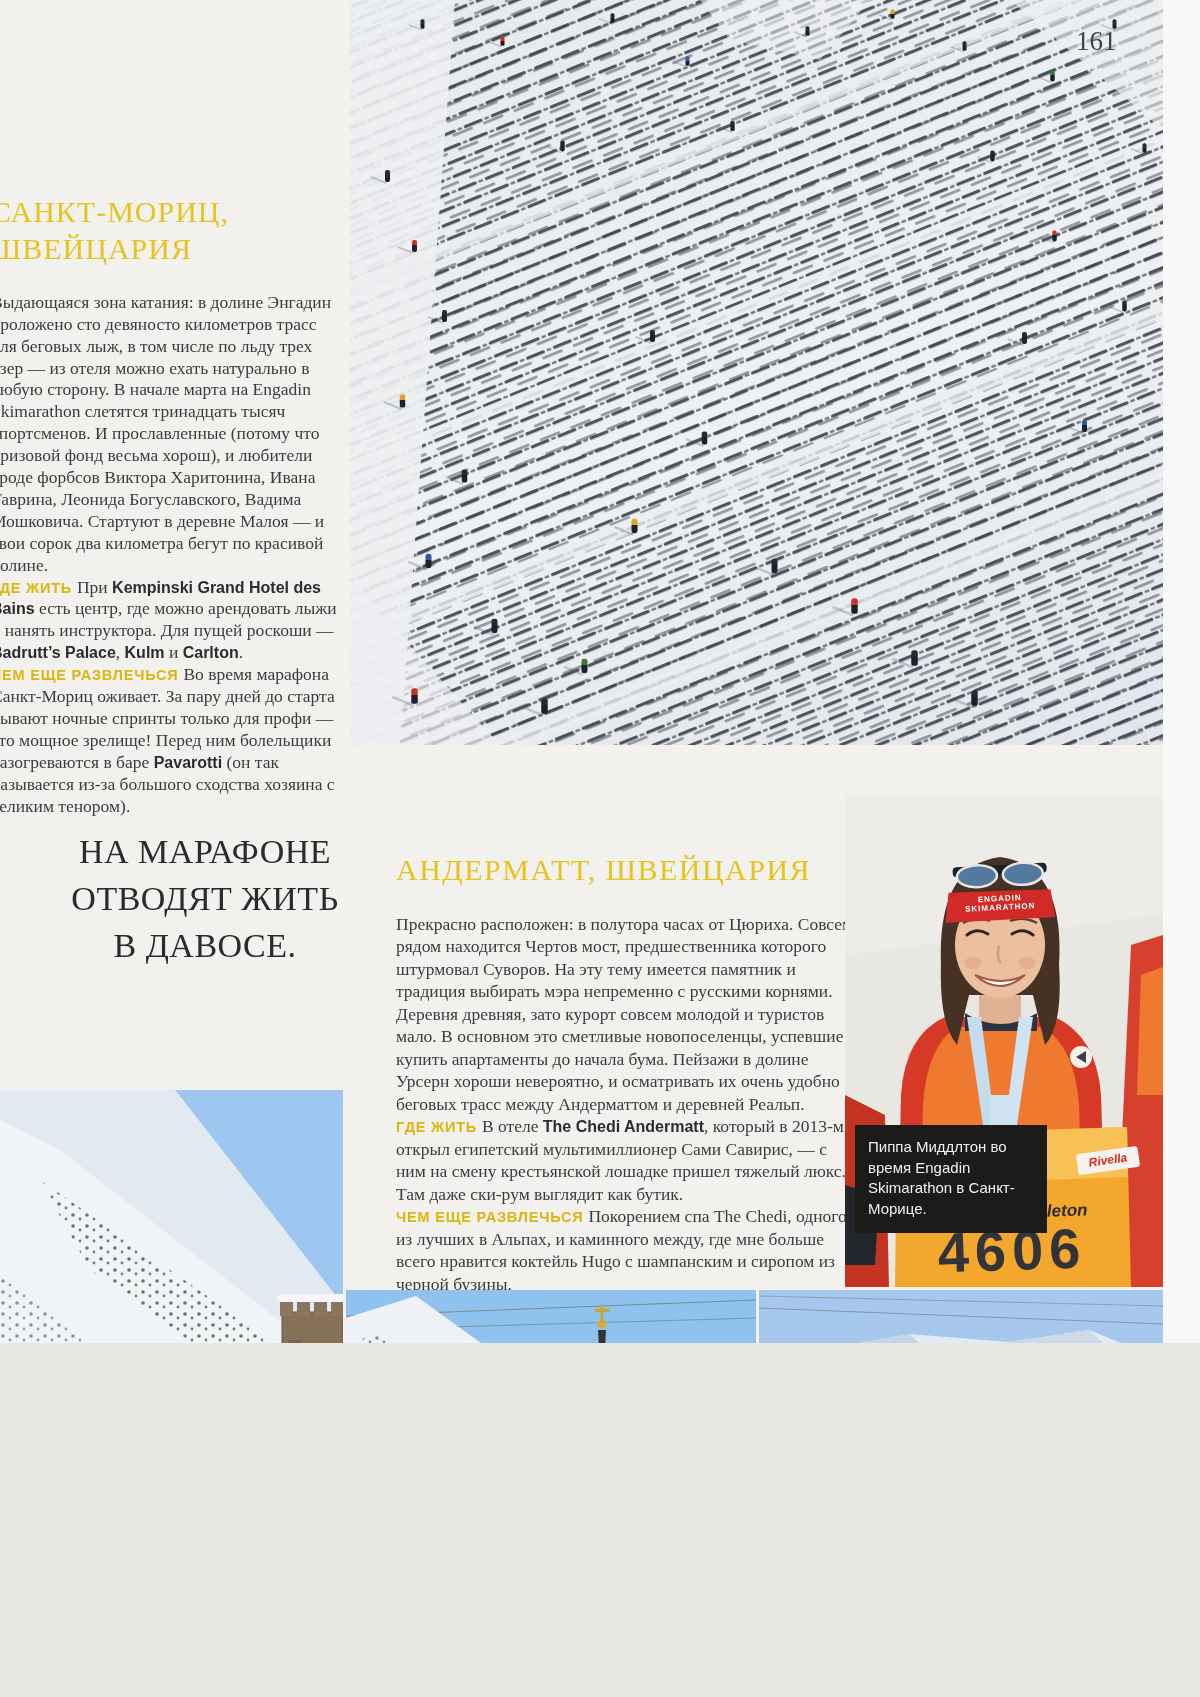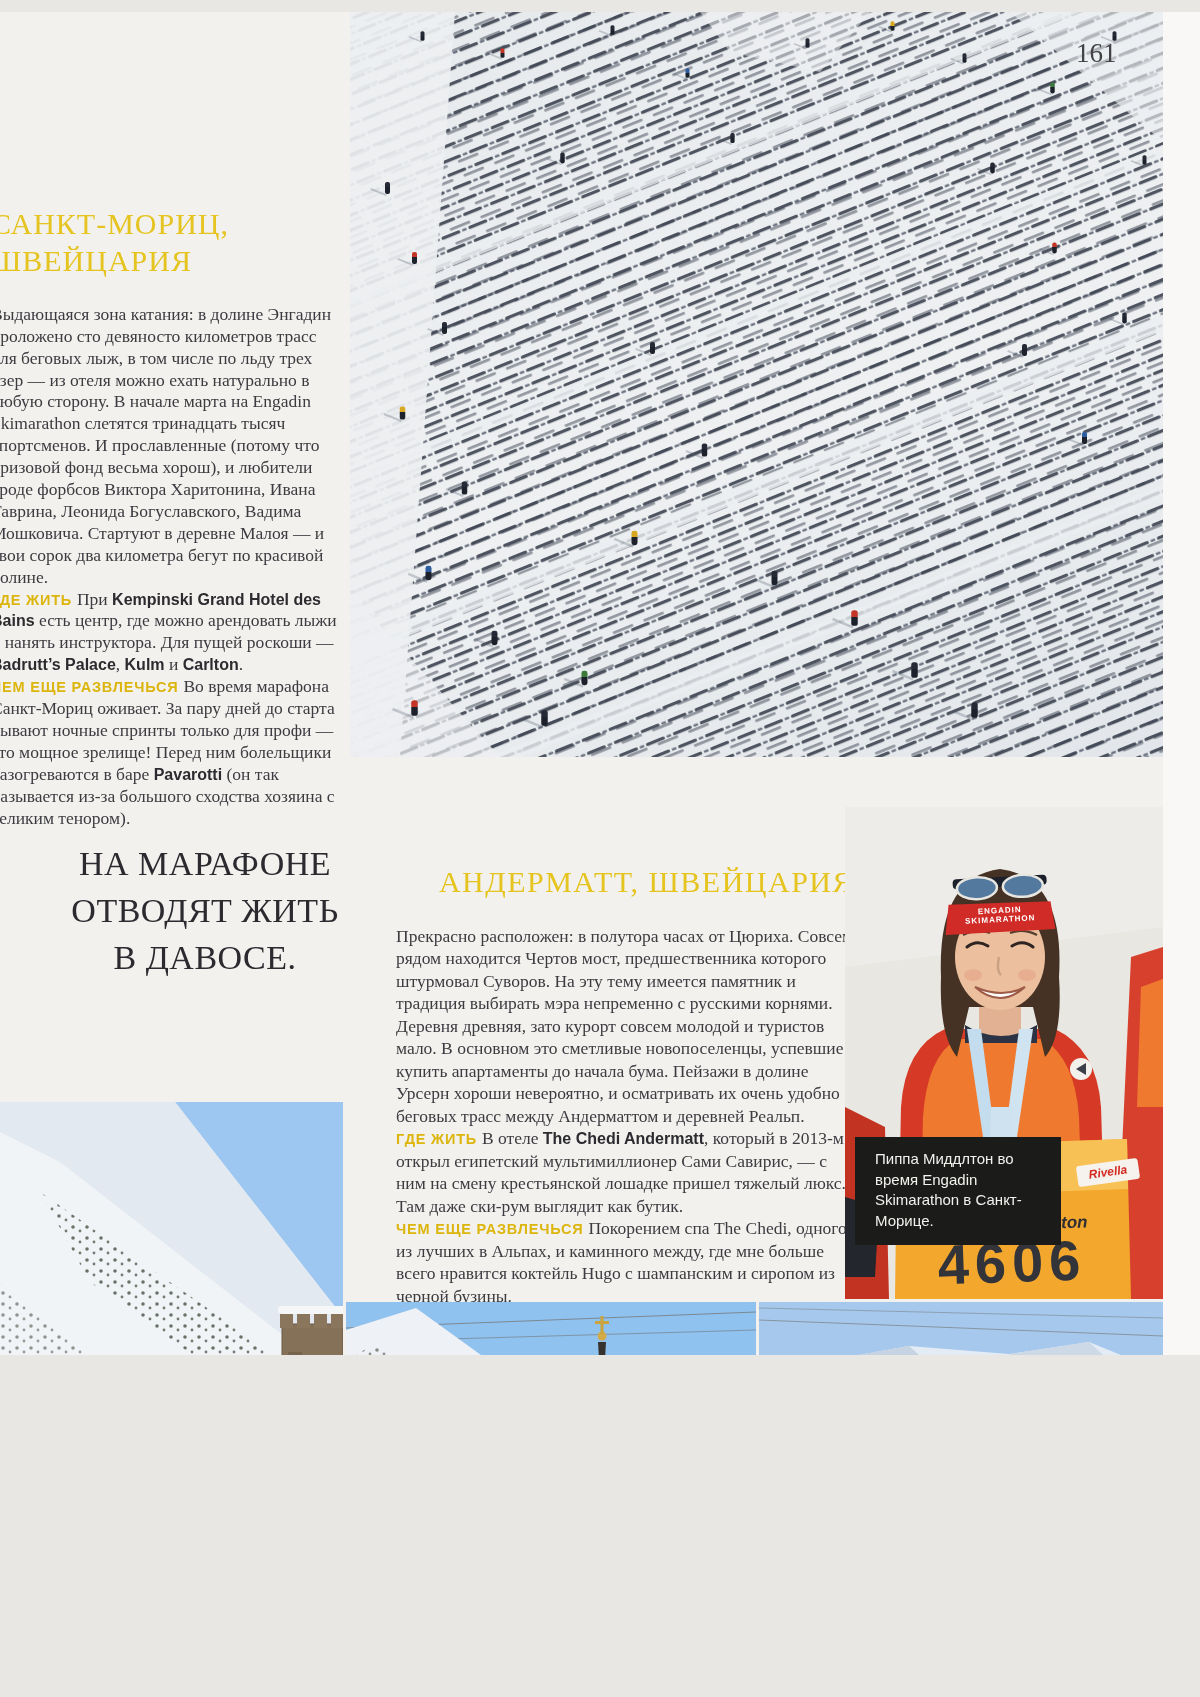--- a/index.html
+++ b/index.html
@@ -1,16 +1,16 @@
 <!DOCTYPE html>
 <html><head>
 <meta charset="utf-8">
 <style>
   html,body{margin:0;padding:0;background:#e8e7e4;}
-  .page{position:relative;width:1200px;height:1343px;margin:12px auto;background:#f2f1ee;overflow:hidden;
+  .page{position:relative;width:1200px;height:1343px;margin:0 auto;background:#f2f1ee;overflow:hidden;
         font-family:"Liberation Serif",serif;text-decoration:underline;}
   .abs{position:absolute;}
   figure{margin:0;}
 
   
   .margin-right{left:1163px;top:0;width:37px;height:1697px;background:#f9f8f6;}
   .margin-bottom-right{left:756px;top:1593px;width:444px;height:104px;background:#f7f6f4;}
 
   
   .page-number{left:1076px;top:28px;font:400 27px/1 "Liberation Serif",serif;color:#434346;z-index:6;}
@@ -28,34 +28,34 @@
   .seg-label{font:700 14.5px "Liberation Sans",sans-serif;color:#dcb50d;letter-spacing:.8px;}
   .seg-bold{font:700 16px "Liberation Sans",sans-serif;color:#2c2c30;}
 
   
   .pull-quote{left:-9px;top:812px;width:348px;}
   .pq-line{font:400 34px/47px "Liberation Serif",serif;color:#2b2a2f;letter-spacing:.5px;text-align:center;}
   .pq-accent{font:italic 400 42px/47px "DejaVu Serif","Liberation Serif",serif;color:#e8c722;}
 
   
   .col-right{left:396px;top:826px;width:458px;}
-  .col-right .sec-title{letter-spacing:1.5px;text-align:right;}
+  .col-right .sec-title{letter-spacing:1.5px;}
   .col-right .col-body{margin-top:10px;font-size:17.5px;line-height:22.5px;}
 
   
   .photo-pippa{left:845px;top:795px;width:318px;height:492px;background:linear-gradient(#edebe7,#dfdcd7 60%,#d2cfca);overflow:hidden;}
   .bib-name{position:absolute;left:62px;top:408px;width:210px;text-align:center;
             font:italic 700 17px "Liberation Sans",sans-serif;color:#2f2f33;transform:rotate(-2deg);}
   .bib-number{position:absolute;left:52px;top:428px;width:230px;text-align:center;
             font:700 56px/56px "Liberation Sans",sans-serif;color:#33343a;letter-spacing:6px;transform:rotate(-2deg);}
   .rivella-tag{position:absolute;left:232px;top:355px;width:62px;height:21px;background:#f6f3ee;border-radius:3px;
             transform:rotate(-8deg);text-align:center;font:italic 700 12px/21px "Liberation Sans",sans-serif;color:#d22c22;}
   .headband-text{position:absolute;left:103px;top:99px;width:104px;text-align:center;transform:rotate(-3deg);
             font:700 8px/9px "Liberation Sans",sans-serif;color:#fff;letter-spacing:1px;}
-  .photo-caption{position:absolute;left:855px;top:1125px;width:166px;background:#1b1b19;padding:12px 20px 14px;
+  .photo-caption{position:absolute;left:855px;top:1125px;width:166px;background:#1b1b19;padding:12px 13px 14px;
             font:400 15px/20.5px "Liberation Sans",sans-serif;color:#f1f1ee;z-index:5;}
 
   
   .photo-village{left:0;top:1090px;width:343px;height:607px;}
   .photo-church{left:346px;top:1290px;width:410px;height:400px;}
   .photo-river{left:759px;top:1290px;width:404px;height:303px;}
 
   
   .footer{right:95px;top:1628px;font-size:17px;color:#4a4a4c;z-index:6;}
   .footer .issue{font:italic 400 17px "Liberation Serif",serif;}

